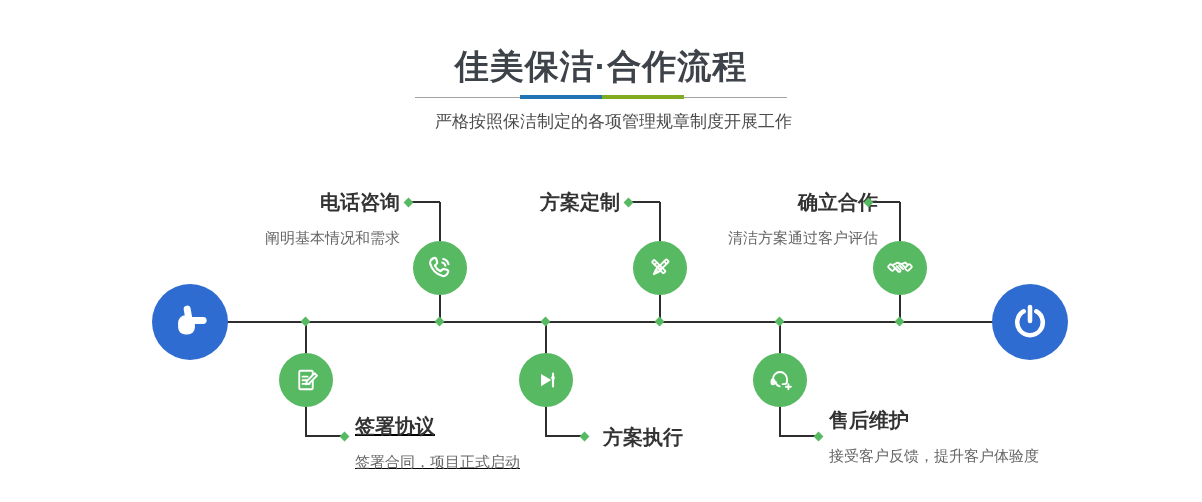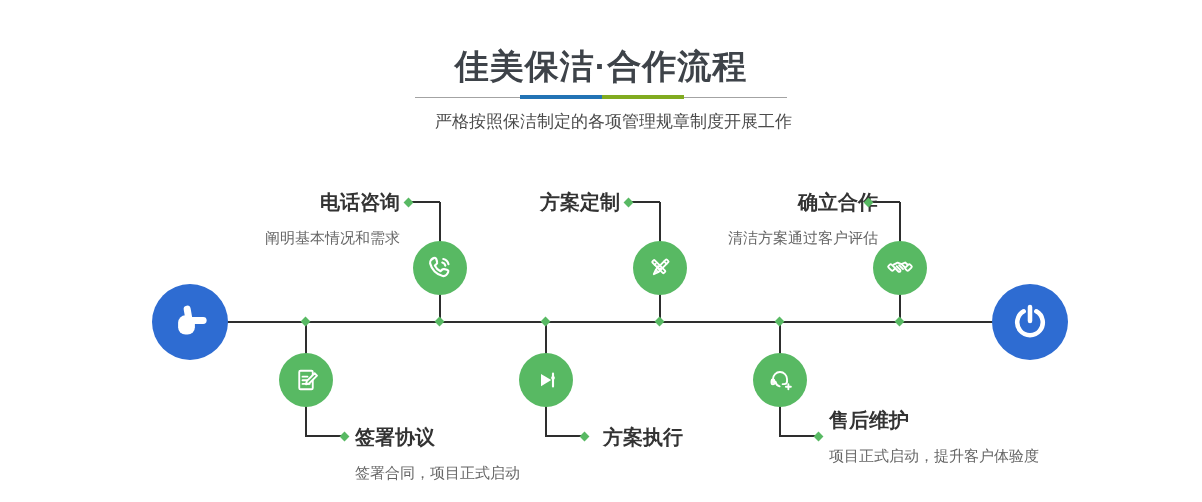--- a/index.html
+++ b/index.html
@@ -50,21 +50,21 @@
   .s2-h{top:201px;left:631px;width:29px;} .s2-v{top:202px;left:659px;height:119px;}
   .s2-j{top:318px;left:656px;} .s2-d{top:199px;left:625px;}
   .s2-c{top:241px;left:633px;} .s2-l{top:190px;right:582px;width:260px;}
 
   .s3-h{top:201px;left:871px;width:29px;} .s3-v{top:202px;left:899px;height:119px;}
   .s3-j{top:318px;left:896px;} .s3-d{top:199px;left:865px;}
   .s3-c{top:241px;left:873px;} .s3-l{top:190px;right:324px;width:260px;}
 
   .s4-v{top:323px;left:305px;height:114px;} .s4-h{top:435px;left:306px;width:35px;}
   .s4-j{top:318px;left:302px;} .s4-d{top:433px;left:341px;}
-  .s4-c{top:353px;left:279px;} .s4-l{top:425px;left:355px;width:280px;}
+  .s4-c{top:353px;left:279px;} .s4-l{top:414px;left:355px;width:280px;text-decoration:underline;}
 
   .s5-v{top:323px;left:545px;height:114px;} .s5-h{top:435px;left:546px;width:35px;}
   .s5-j{top:318px;left:542px;} .s5-d{top:433px;left:581px;}
   .s5-c{top:353px;left:519px;} .s5-l{top:425px;left:603px;width:280px;}
 
   .s6-v{top:323px;left:779px;height:114px;} .s6-h{top:435px;left:780px;width:35px;}
   .s6-j{top:318px;left:776px;} .s6-d{top:433px;left:815px;}
   .s6-c{top:353px;left:753px;} .s6-l{top:408px;left:829px;width:300px;}
 
   .endpoint-start{top:284px;left:152px;}
@@ -217,17 +217,17 @@
           <path d="M6.4 13.8v-2.6a5.6 5.6 0 0 1 11.2 0v2"></path>
           <rect x="5.2" y="11.6" width="2.3" height="3.8" rx="1.1"></rect>
           <path d="M17.6 13.2c0 1.2-1 2.1-2.2 2.1h-1.3"></path>
           <path d="M8.4 13.4c.3 1.8 1.6 3.2 3.3 3.7"></path>
           <path d="M16.7 17.4h4M18.7 15.4v4"></path>
         </g>
       </svg>
     </div>
     <div class="label bottom s6-l">
       <div class="step-title">售后维护</div>
-      <div class="step-desc">项目正式启动，提升客户体验度</div>
+      <div class="step-desc">接受客户反馈，提升客户体验度</div>
     </div>
   </div>
 
 </div>
 
 </body></html>

